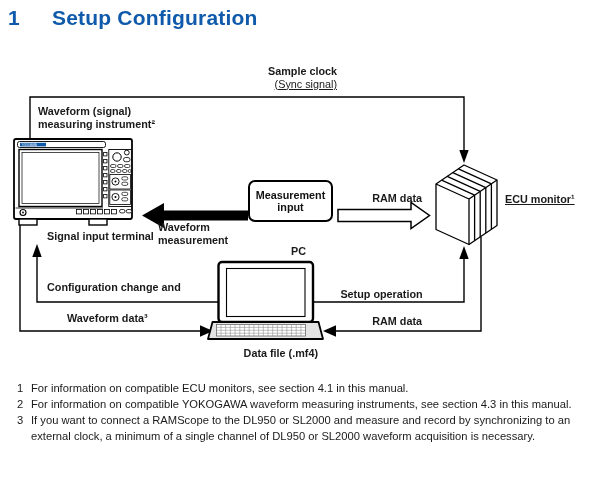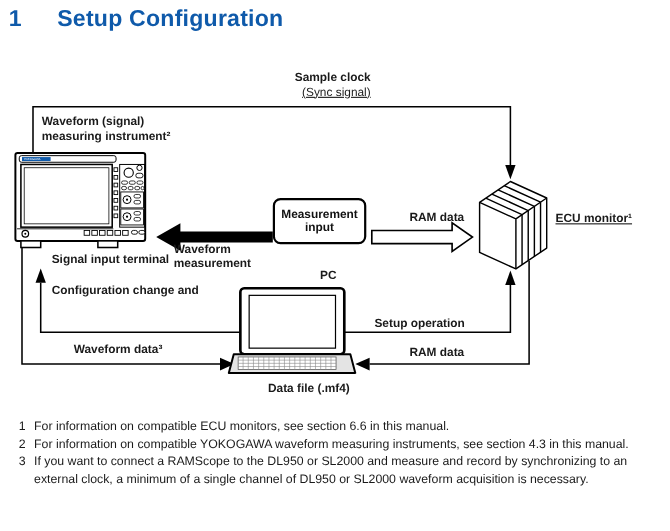--- a/index.html
+++ b/index.html
@@ -170,36 +170,36 @@
     <div>Measurement</div>
     <div>input</div>
   </div>
 
   <div class="lbl center" style="left:338px;top:192px;width:84px;">RAM data</div>
 
   <div class="lbl" style="left:505px;top:193px;text-decoration:underline;">ECU monitor¹</div>
 
   <div class="lbl center" style="left:224px;top:245px;width:82px;">PC</div>
 
-  <div class="lbl" style="left:47px;top:258px;">
+  <div class="lbl" style="left:47px;top:281px;">
     <div>Configuration change and</div>
   </div>
 
   <div class="lbl right" style="left:330px;top:288px;width:103px;text-align:center;">Setup operation</div>
 
   <div class="lbl" style="left:67px;top:312px;">Waveform data³</div>
 
   <div class="lbl right" style="left:330px;top:315px;width:92px;">RAM data</div>
 
   <div class="lbl center" style="left:213px;top:347px;width:105px;">Data file (.mf4)</div>
 
   <div class="footnotes">
     <div class="fn-row">
       <span class="fn-num">1</span>
-      <span class="fn-text">For information on compatible ECU monitors, see section 6.6 in this manual.</span>
+      <span class="fn-text">For information on compatible ECU monitors, see section 4.1 in this manual.</span>
     </div>
     <div class="fn-row">
       <span class="fn-num">2</span>
       <span class="fn-text">For information on compatible YOKOGAWA waveform measuring instruments, see section 4.3 in this manual.</span>
     </div>
     <div class="fn-row">
       <span class="fn-num">3</span>
       <span class="fn-text">If you want to connect a RAMScope to the DL950 or SL2000 and measure and record by synchronizing to an external clock, a minimum of a single channel of DL950 or SL2000 waveform acquisition is necessary.</span>
     </div>
   </div>

